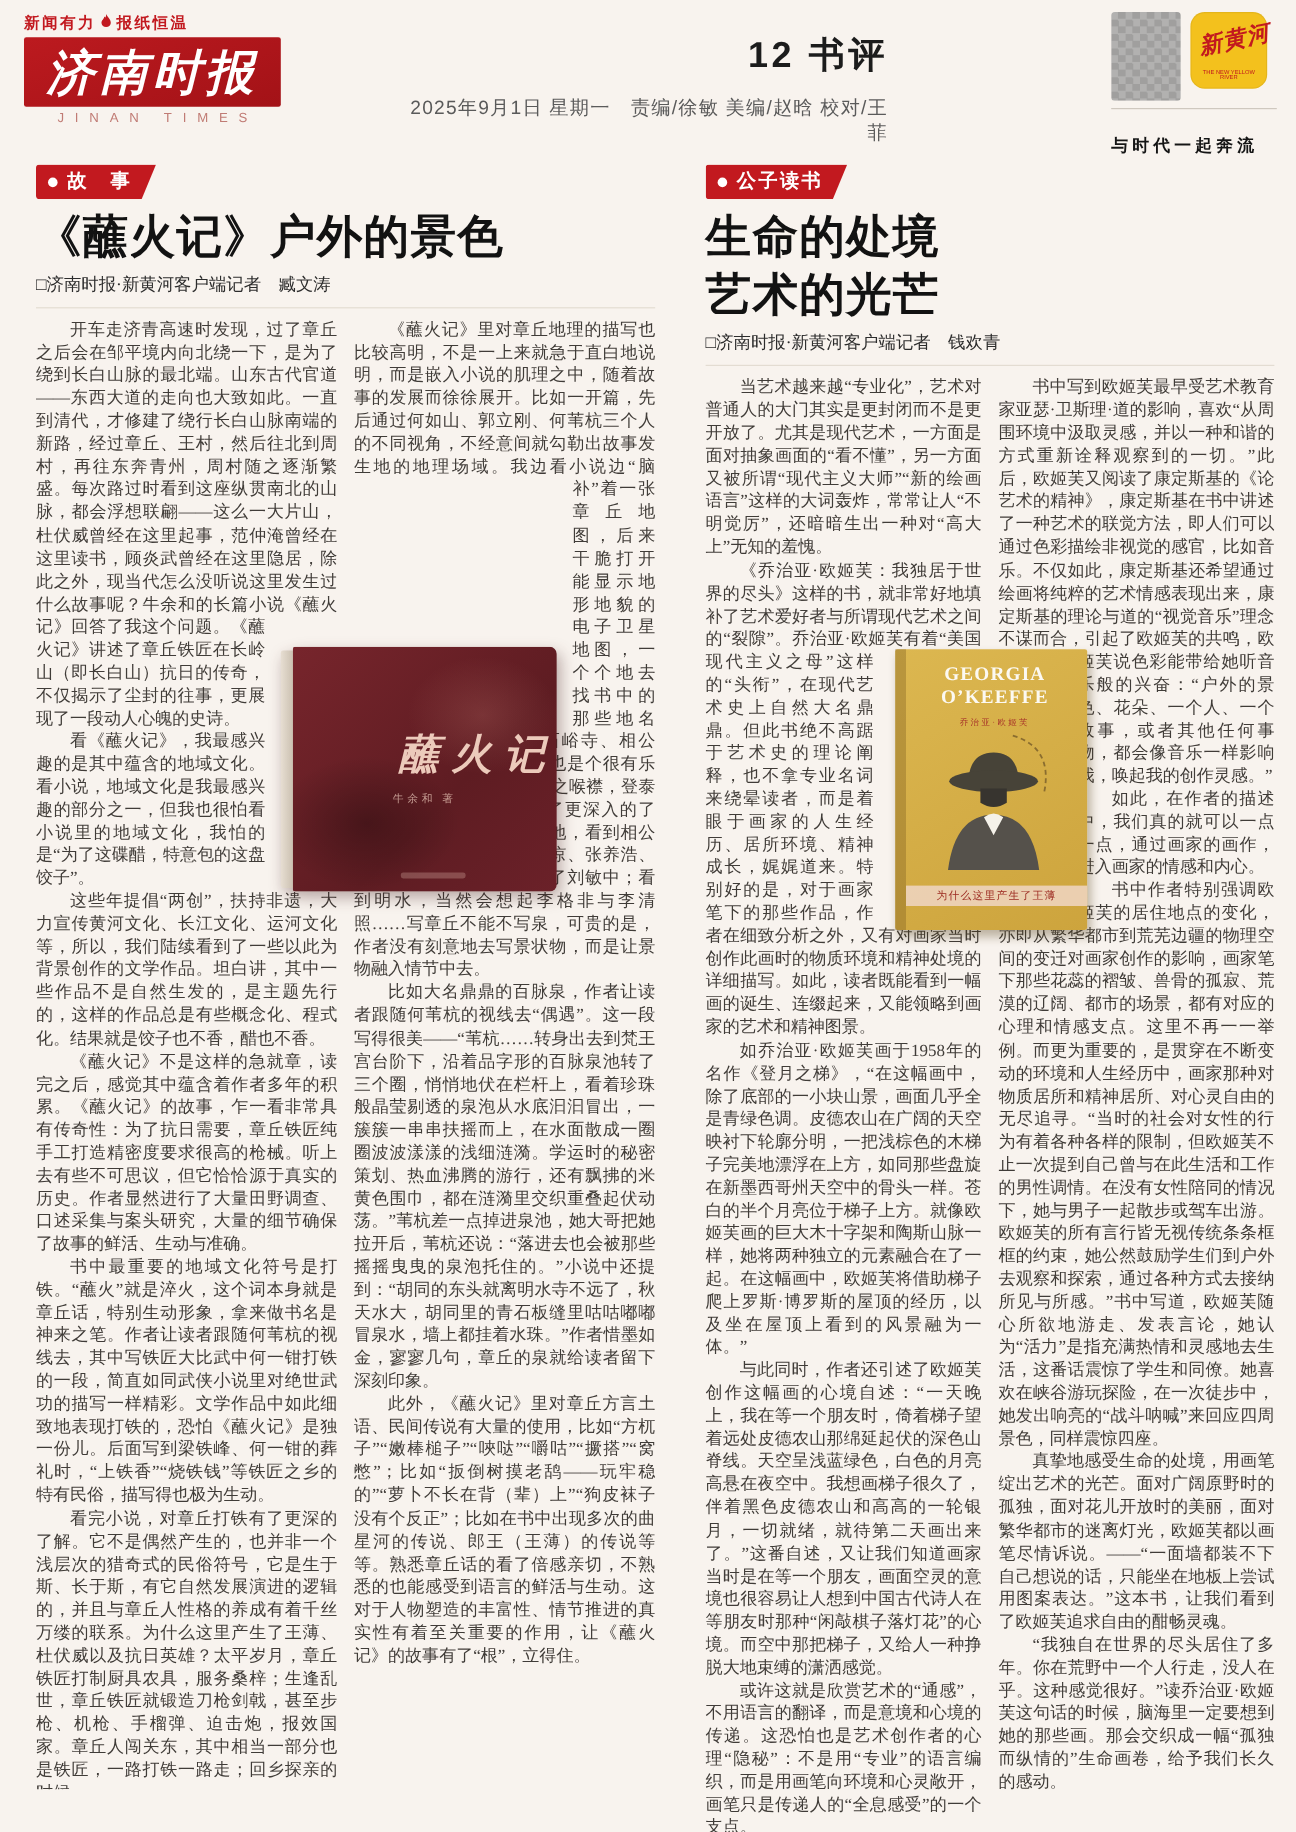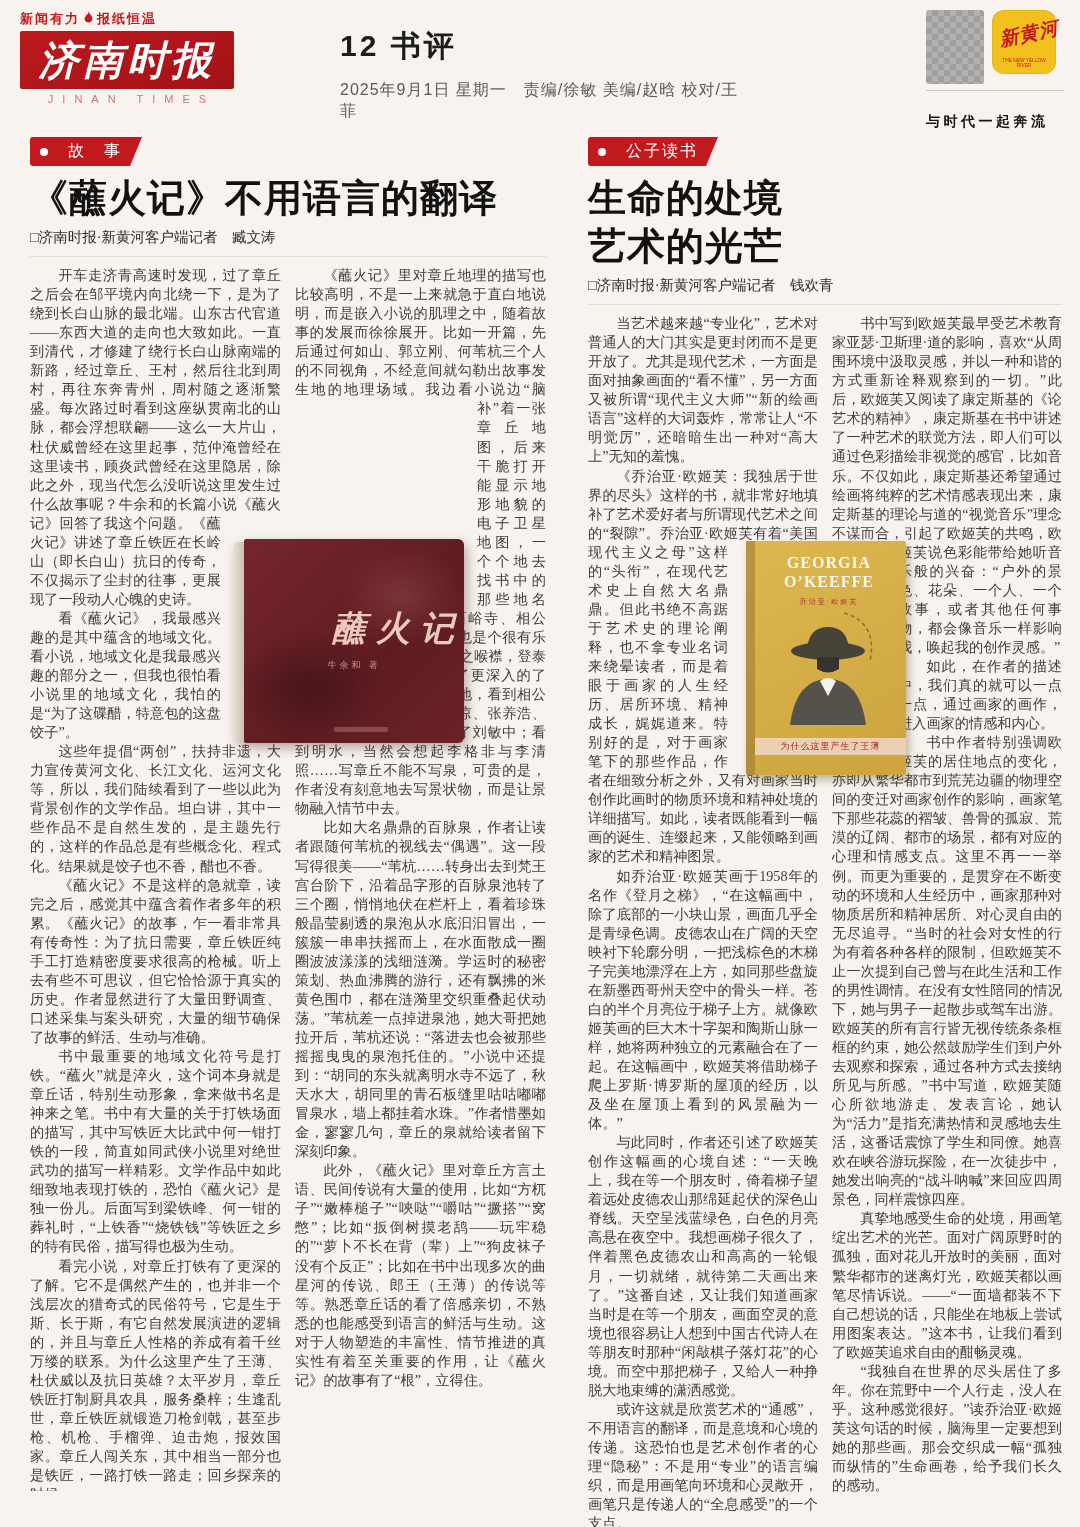--- a/index.html
+++ b/index.html
@@ -10,21 +10,21 @@
   .masthead{position:absolute;left:20px;top:10px;width:214px;}
   .slogan{display:flex;align-items:center;gap:3px;color:#c2191f;
           font-family:"Liberation Sans",sans-serif;font-weight:bold;font-size:13px;letter-spacing:2px;}
   .m-box{margin-top:3px;height:58px;background:linear-gradient(160deg,#bc1a1f,#a31217);
          color:#fff;display:flex;align-items:center;justify-content:center;
          font-family:"Liberation Serif",serif;font-style:italic;font-weight:bold;
          font-size:40px;letter-spacing:4px;border-radius:2px;}
   .m-en{text-align:center;margin-top:4px;color:#c07b74;font-family:"Liberation Sans",sans-serif;
         font-size:11px;letter-spacing:9px;text-indent:9px;}
 
-  .pageinfo{position:absolute;top:26px;left:340px;width:400px;text-align:left;}
+  .pageinfo{position:absolute;top:26px;left:340px;width:400px;text-align:right;}
   .p-num{font-family:"Liberation Sans",sans-serif;font-weight:bold;font-size:30px;
          color:#1c1c1c;letter-spacing:3px;}
   .p-date{margin-top:13px;font-family:"Liberation Sans",sans-serif;font-size:16px;
           color:#5a5a5a;letter-spacing:1px;}
 
   .brand{position:absolute;right:16px;top:10px;width:138px;}
   .brand-row{display:flex;gap:8px;align-items:flex-start;}
   .qr{width:58px;height:74px;border-radius:3px;
       background:repeating-conic-gradient(#919191 0 25%,#a6a6a6 0 50%);
       background-size:12px 12px;opacity:.85;}
@@ -38,22 +38,22 @@
                color:#c2191f;transform:scale(.8);}
   .brand-divider{margin-top:6px;border-top:1px solid #cfc8bf;}
   .brand-slogan{margin-top:22px;font-family:Liberation Sans, sans-serif;font-weight:bold;
                 font-size:14px;color:#151515;letter-spacing:3.5px;white-space:nowrap;}
 
   
   .art{position:absolute;top:137px;}
   .art-left{left:30px;width:516px;}
   .art-right{left:588px;width:474px;}
 
-  .tag{display:inline-flex;align-items:center;gap:20px;background:#c2191f;color:#fff;
-       font-family:"Liberation Sans",sans-serif;font-weight:normal;font-size:16px;
+  .tag{display:inline-flex;align-items:center;gap:8px;background:#c2191f;color:#fff;
+       font-family:"Liberation Sans",sans-serif;font-weight:bold;font-size:16px;
        letter-spacing:2px;padding:4px 20px 4px 10px;border-radius:3px 0 0 3px;
        clip-path:polygon(0 0,100% 0,calc(100% - 12px) 100%,0 100%);margin-bottom:6px;}
   .tag .bullet{width:8px;height:8px;background:#fff;border-radius:50%;flex:0 0 auto;}
 
   .title{margin:4px 0 2px;font-family:"Liberation Serif",serif;font-weight:bold;
          font-size:38px;line-height:1.16;color:#121212;letter-spacing:1px;}
   .byline{margin-top:8px;font-size:14.5px;color:#2c2c2c;padding-bottom:9px;
           border-bottom:1px solid #e3dcd2;}
 
   .cols{display:flex;gap:14px;margin-top:9px;height:1225px;overflow:hidden;text-align:justify;}
@@ -130,30 +130,30 @@
     </div>
     <div class="brand-divider"></div>
     <div class="brand-slogan">与时代一起奔流</div>
   </div>
 
   <article class="art art-left">
     <div class="tag">
       <span class="bullet"></span>
       <span>故　事</span>
     </div>
-    <div class="title">《蘸火记》不用语言的翻译</div>
+    <div class="title">《蘸火记》户外的景色</div>
     <div class="byline">□济南时报·新黄河客户端记者　臧文涛</div>
 
     <div class="cols">
       <div class="col">
         <p><span>开车走济青高速时发现，过了章丘之后会在邹平境内向北绕一下，是为了绕到长白山脉的最北端。山东古代官道——东西大道的走向也大致如此。一直到清代，才修建了绕行长白山脉南端的新路，经过章丘、王村，然后往北到周村，再往东奔青州，周村随之逐渐繁盛。每次路过时看到这座纵贯南北的山脉，都会浮想联翩——这么一大片山，杜伏威曾经在这里起事，范仲淹曾经在这里读书，顾炎武曾经在这里隐居，除此之外，现当代怎么没听说这里发生过什么故事呢？牛余和的长篇小说《蘸火记》</span><span class="spr"></span><span>回答了我这个问题。《蘸火记》讲述了章丘铁匠在长岭山（即长白山）抗日的传奇，不仅揭示了尘封的往事，更展现了一段动人心魄的史诗。</span></p>
         <p>看《蘸火记》，我最感兴趣的是其中蕴含的地域文化。看小说，地域文化是我最感兴趣的部分之一，但我也很怕看小说里的地域文化，我怕的是“为了这碟醋，特意包的这盘饺子”。</p>
         <p>这些年提倡“两创”，扶持非遗，大力宣传黄河文化、长江文化、运河文化等，所以，我们陆续看到了一些以此为背景创作的文学作品。坦白讲，其中一些作品不是自然生发的，是主题先行的，这样的作品总是有些概念化、程式化。结果就是饺子也不香，醋也不香。</p>
         <p>《蘸火记》不是这样的急就章，读完之后，感觉其中蕴含着作者多年的积累。《蘸火记》的故事，乍一看非常具有传奇性：为了抗日需要，章丘铁匠纯手工打造精密度要求很高的枪械。听上去有些不可思议，但它恰恰源于真实的历史。作者显然进行了大量田野调查、口述采集与案头研究，大量的细节确保了故事的鲜活、生动与准确。</p>
-        <p>书中最重要的地域文化符号是打铁。“蘸火”就是淬火，这个词本身就是章丘话，特别生动形象，拿来做书名是神来之笔。书中有大量的关于打铁场面的描写，其中写铁匠大比武中何一钳打铁的一段，简直如同武侠小说里对绝世武功的描写一样精彩。文学作品中如此细致地表现打铁的，恐怕《蘸火记》是独一份儿。后面写到梁铁峰、何一钳的葬礼时，“上铁香”“烧铁钱”等铁匠之乡的特有民俗，描写得也极为生动。</p>
+        <p>书中最重要的地域文化符号是打铁。“蘸火”就是淬火，这个词本身就是章丘话，特别生动形象，拿来做书名是神来之笔。作者让读者跟随何苇杭的视线去，其中写铁匠大比武中何一钳打铁的一段，简直如同武侠小说里对绝世武功的描写一样精彩。文学作品中如此细致地表现打铁的，恐怕《蘸火记》是独一份儿。后面写到梁铁峰、何一钳的葬礼时，“上铁香”“烧铁钱”等铁匠之乡的特有民俗，描写得也极为生动。</p>
         <p>看完小说，对章丘打铁有了更深的了解。它不是偶然产生的，也并非一个浅层次的猎奇式的民俗符号，它是生于斯、长于斯，有它自然发展演进的逻辑的，并且与章丘人性格的养成有着千丝万缕的联系。为什么这里产生了王薄、杜伏威以及抗日英雄？太平岁月，章丘铁匠打制厨具农具，服务桑梓；生逢乱世，章丘铁匠就锻造刀枪剑戟，甚至步枪、机枪、手榴弹、迫击炮，报效国家。章丘人闯关东，其中相当一部分也是铁匠，一路打铁一路走；回乡探亲的时候，</p>
       </div>
       <div class="col">
         <p><span>《蘸火记》里对章丘地理的描写也比较高明，不是一上来就急于直白地说明，而是嵌入小说的肌理之中，随着故事的发展而徐徐展开。比如一开篇，先后通过何如山、郭立刚、何苇杭三个人的不同视角，不经意间就勾勒出故事发生地的地理场域。</span><span class="spl"></span><span>我边看小说边“脑补”着一张章丘地图，后来干脆打开能显示地形地貌的电子卫星地图，一个个地去找书中的那些地名——鸣羊山、卧牛山、石峪寺、相公庄、普集、绣惠等等。这也是个很有乐趣的过程，让我对“盖青齐之喉襟，登泰莱之要冲”的章丘地理有了更深入的了解。章丘真是人文荟萃之地，看到相公庄，想起了张斯立、张友谅、张养浩、张起岩；看到绣惠，想起了刘敏中；看到明水，当然会想起李格非与李清照……写章丘不能不写泉，可贵的是，作者没有刻意地去写景状物，而是让景物融入情节中去。</span></p>
         <p>比如大名鼎鼎的百脉泉，作者让读者跟随何苇杭的视线去“偶遇”。这一段写得很美——“苇杭……转身出去到梵王宫台阶下，沿着品字形的百脉泉池转了三个圈，悄悄地伏在栏杆上，看着珍珠般晶莹剔透的泉泡从水底汩汩冒出，一簇簇一串串扶摇而上，在水面散成一圈圈波波漾漾的浅细涟漪。学运时的秘密策划、热血沸腾的游行，还有飘拂的米黄色围巾，都在涟漪里交织重叠起伏动荡。”苇杭差一点掉进泉池，她大哥把她拉开后，苇杭还说：“落进去也会被那些摇摇曳曳的泉泡托住的。”小说中还提到：“胡同的东头就离明水寺不远了，秋天水大，胡同里的青石板缝里咕咕嘟嘟冒泉水，墙上都挂着水珠。”作者惜墨如金，寥寥几句，章丘的泉就给读者留下深刻印象。</p>
         <p>此外，《蘸火记》里对章丘方言土语、民间传说有大量的使用，比如“方杌子”“嫩棒槌子”“唊哒”“嚼咕”“撅搭”“窝憋”；比如“扳倒树摸老鸹——玩牢稳的”“萝卜不长在背（辈）上”“狗皮袜子没有个反正”；比如在书中出现多次的曲星河的传说、郎王（王薄）的传说等等。熟悉章丘话的看了倍感亲切，不熟悉的也能感受到语言的鲜活与生动。这对于人物塑造的丰富性、情节推进的真实性有着至关重要的作用，让《蘸火记》的故事有了“根”，立得住。</p>
 
       </div>
     </div>
 

